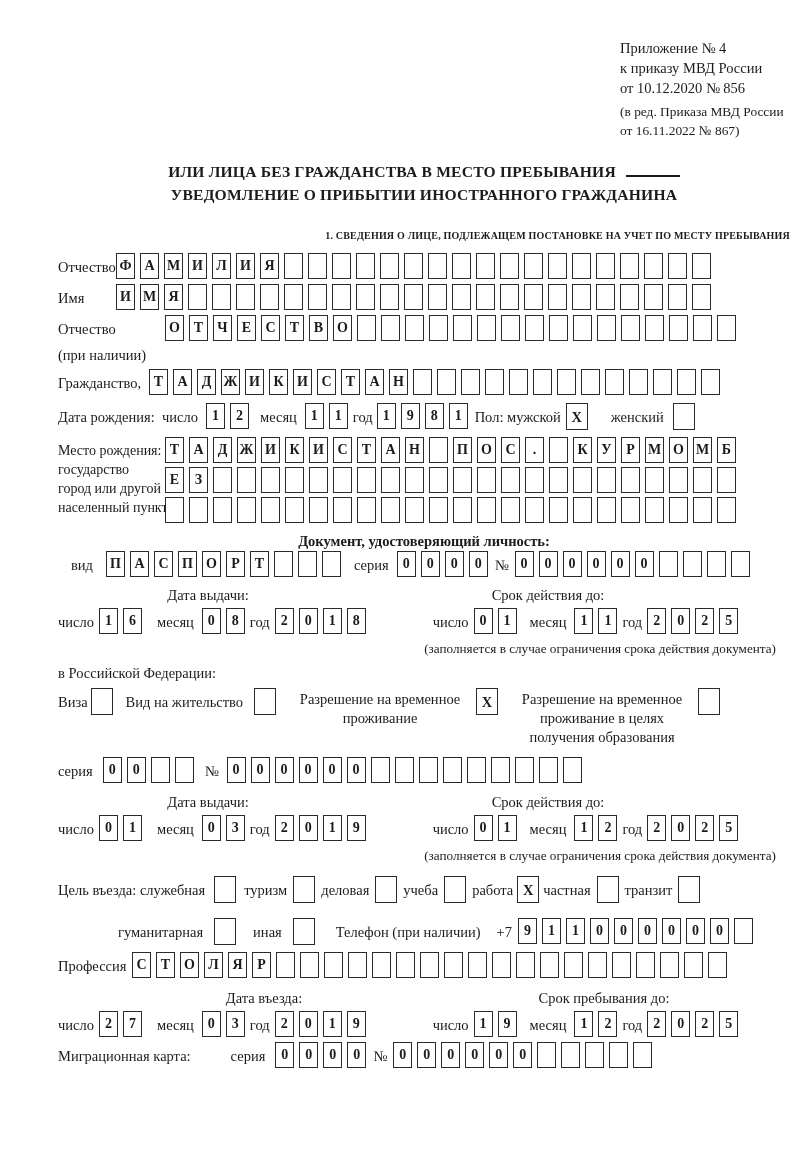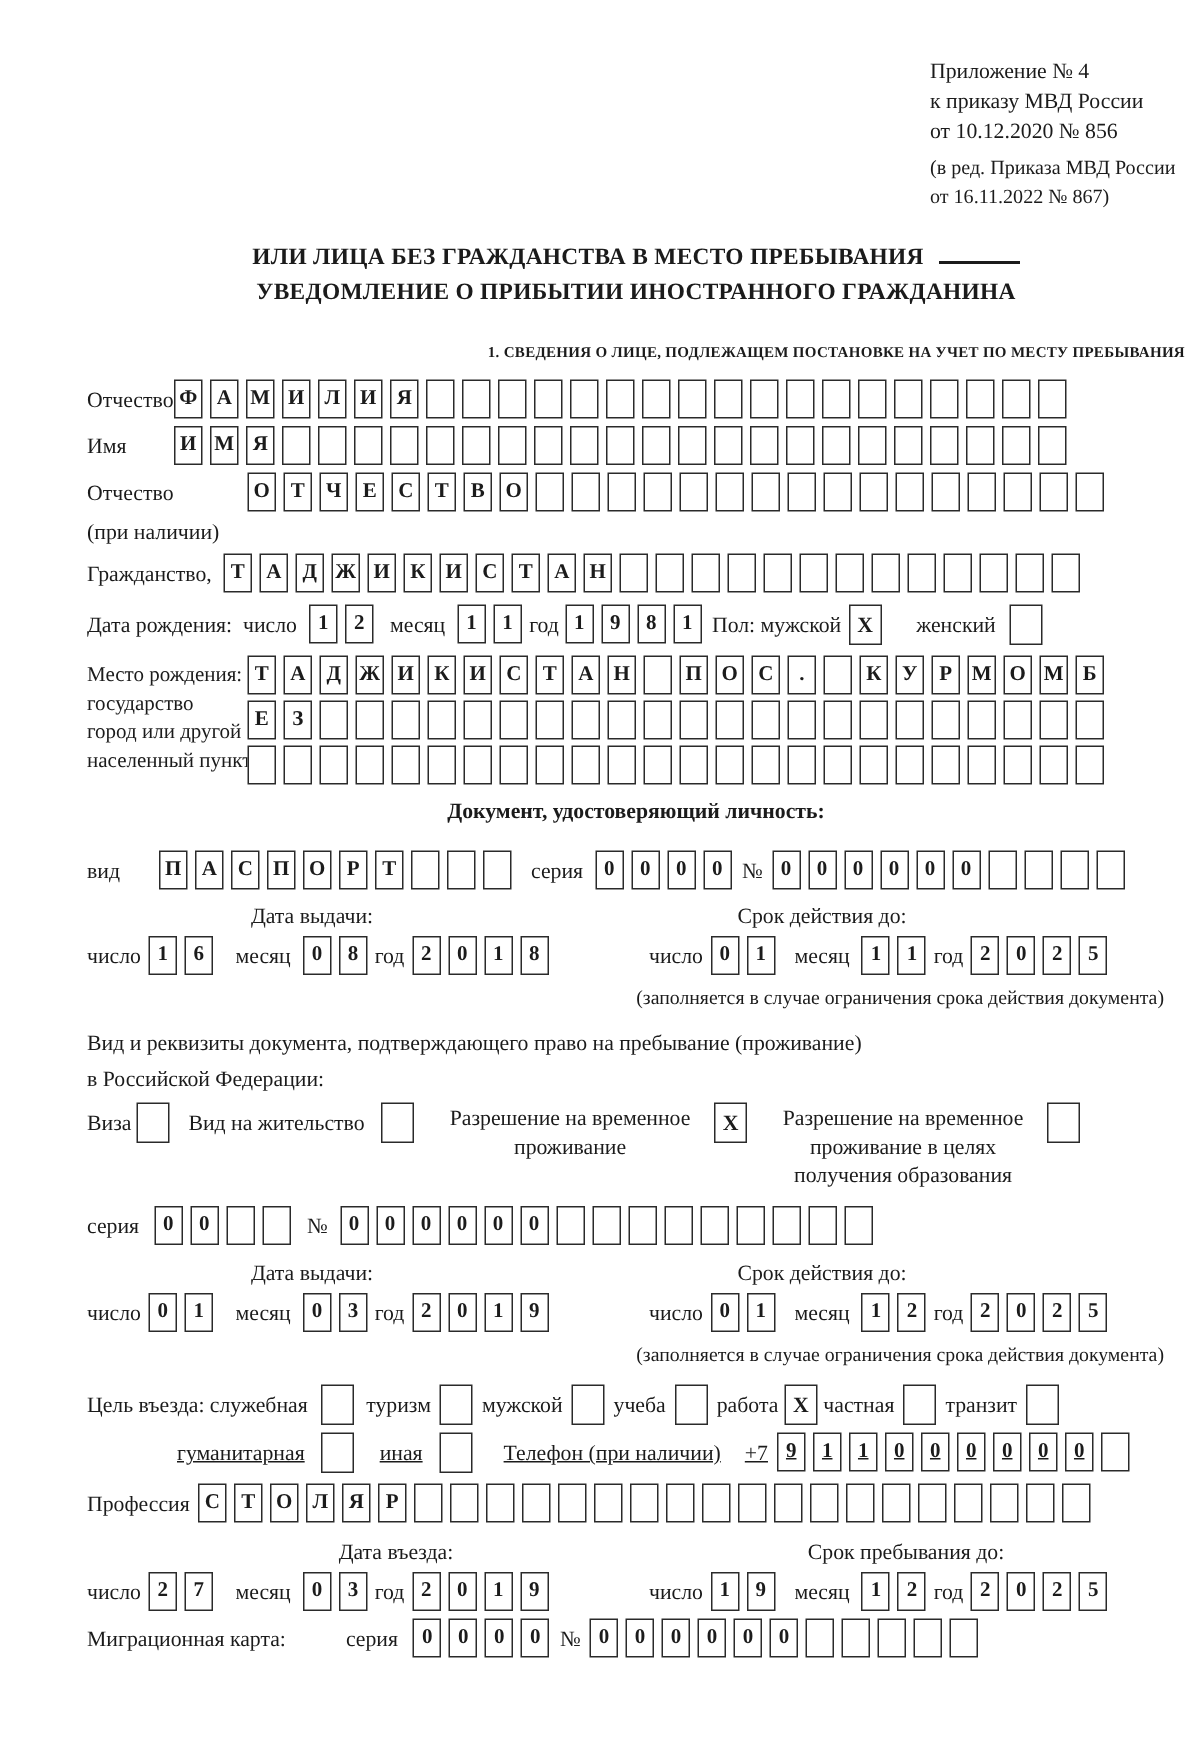--- a/index.html
+++ b/index.html
@@ -296,21 +296,21 @@
                 <div class="cbox"></div>
                 <div class="cbox"></div>
               </div>
             </div>
           </div>
         </div>
       </div>
       <div class="fline centerline boldline" style="margin-top: 0px;">
         <div class="lbl">Документ, удостоверяющий личность:</div>
       </div>
-      <div class="fline" style="margin-top: 16px;">
+      <div class="fline" style="margin-top: 0; text-align: center;">
         <div class="lbl" style="width: 48px;">вид</div>
         <div class="boxes">
           <div class="cbox">П</div>
           <div class="cbox">А</div>
           <div class="cbox">С</div>
           <div class="cbox">П</div>
           <div class="cbox">О</div>
           <div class="cbox">Р</div>
           <div class="cbox">Т</div>
           <div class="cbox"></div>
@@ -377,23 +377,20 @@
         <div class="boxes">
           <div class="cbox">2</div>
           <div class="cbox">0</div>
           <div class="cbox">2</div>
           <div class="cbox">5</div>
         </div>
       </div>
       <div class="fline rightline" style="margin-top: 1px;">
         <div class="lbl small" style="margin-right: 14px;">(заполняется в случае ограничения срока действия документа)</div>
       </div>
-      <div class="fline" style="margin-top: 7px;">
-        <div class="lbl">Вид и реквизиты документа, подтверждающего право на пребывание (проживание)</div>
-      </div>
       <div class="fline" style="margin-top: 0;">
         <div class="lbl">в Российской Федерации:</div>
       </div>
       <div class="fline" style="margin-top: 5px;">
         <div class="lbl">Виза</div>
         <div class="chk"></div>
         <div class="lbl" style="margin-left: 10px; margin-right: 8px;">Вид на жительство</div>
         <div class="chk"></div>
         <div class="mlbl" style="width: 182px; margin-left: 10px; margin-right: 2px;">Разрешение на временное
 проживание</div>
@@ -474,32 +471,32 @@
         </div>
       </div>
       <div class="fline rightline" style="margin-top: 1px;">
         <div class="lbl small" style="margin-right: 14px;">(заполняется в случае ограничения срока действия документа)</div>
       </div>
       <div class="fline" style="margin-top: 10px;">
         <div class="lbl" style="margin-right: 6px;">Цель въезда: служебная</div>
         <div class="chk"></div>
         <div class="lbl" style="margin-left: 5px; margin-right: 3px;">туризм</div>
         <div class="chk"></div>
-        <div class="lbl" style="margin-left: 3px; margin-right: 3px;">мужской</div>
+        <div class="lbl" style="margin-left: 3px; margin-right: 3px;">деловая</div>
         <div class="chk"></div>
         <div class="lbl" style="margin-left: 3px; margin-right: 3px;">учеба</div>
         <div class="chk"></div>
         <div class="lbl" style="margin-left: 3px; margin-right: 1px;">работа</div>
         <div class="chk">X</div>
         <div class="lbl" style="margin-left: 1px; margin-right: 3px;">частная</div>
         <div class="chk"></div>
         <div class="lbl" style="margin-left: 3px; margin-right: 3px;">транзит</div>
         <div class="chk"></div>
       </div>
-      <div class="fline" style="margin-top: 5px; text-decoration: underline;">
+      <div class="fline" style="margin-top: 15px;">
         <div class="gapseg" style="width: 60px;"></div>
         <div class="lbl" style="margin-right: 8px;">гуманитарная</div>
         <div class="chk"></div>
         <div class="lbl" style="margin-left: 14px; margin-right: 8px;">иная</div>
         <div class="chk"></div>
         <div class="lbl" style="margin-left: 18px;">Телефон (при наличии)</div>
         <div class="lbl" style="margin-left: 16px; margin-right: 6px;">+7</div>
         <div class="boxes">
           <div class="cbox">9</div>
           <div class="cbox">1</div>

